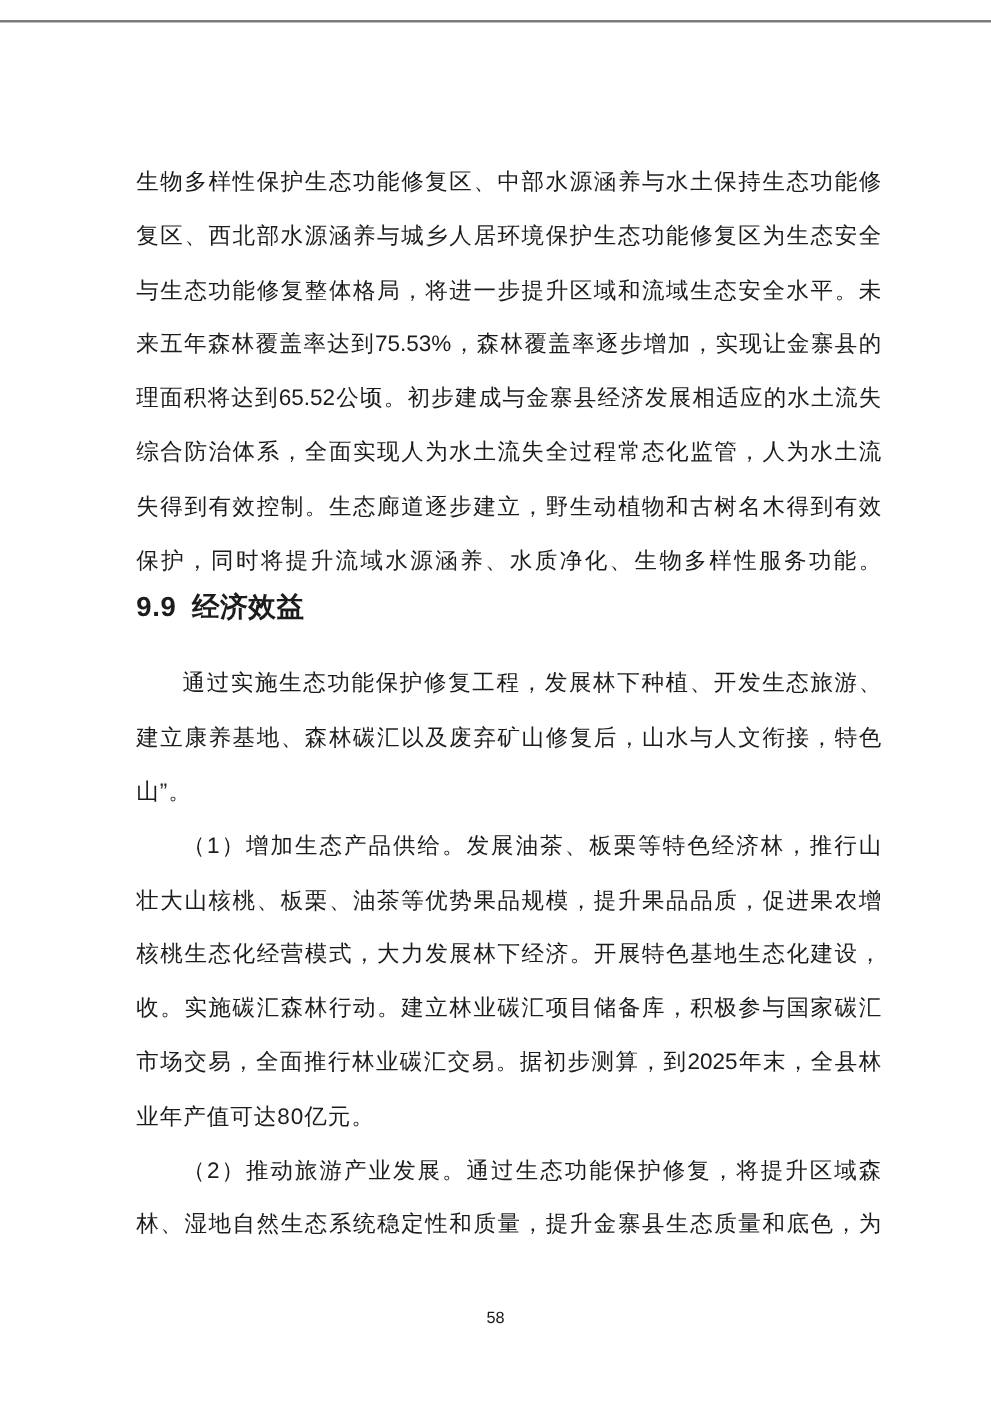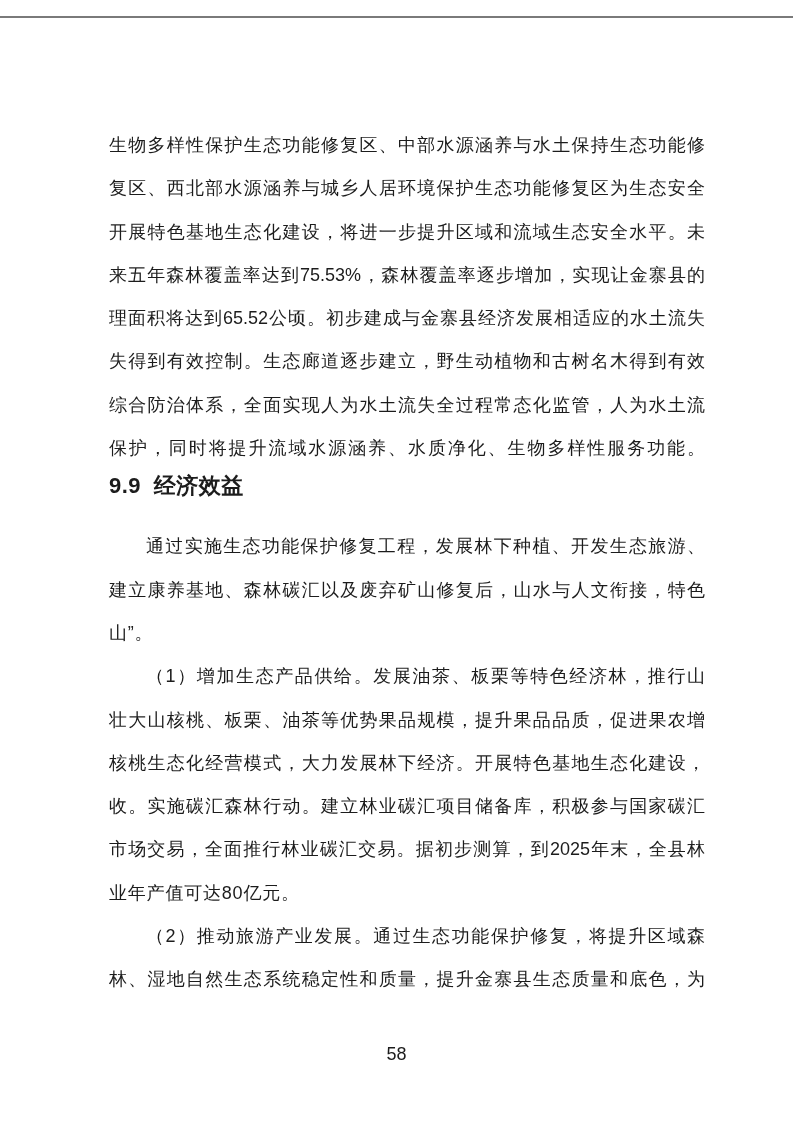--- a/index.html
+++ b/index.html
@@ -57,40 +57,40 @@
     text-align: left;
   }
   .page-number {
     position: absolute;
     left: 0;
     right: 0;
     top: 1028px;
     height: 20px;
     line-height: 20px;
     text-align: center;
-    font-size: 18px;
+    font-size: 13px;
   }
 </style>
 </head>
 <body>
 
 <div class="page" style="background: rgb(255, 255, 255); color: rgb(28, 28, 28);">
 
   <div class="top-edge" style="background: rgb(122, 122, 122);"></div>
 
   <div class="body-text">
 
     <div>
         <div class="tline">生物多样性保护生态功能修复区、中部水源涵养与水土保持生态功能修</div>
         <div class="tline">复区、西北部水源涵养与城乡人居环境保护生态功能修复区为生态安全</div>
-        <div class="tline">开展特色基地生态化建设，将进一步提升区域和流域生态安全水平。未</div>
+        <div class="tline">与生态功能修复整体格局，将进一步提升区域和流域生态安全水平。未</div>
         <div class="tline">来五年森林覆盖率达到75.53%，森林覆盖率逐步增加，实现让金寨县的</div>
         <div class="tline">理面积将达到65.52公顷。初步建成与金寨县经济发展相适应的水土流失</div>
+        <div class="tline">综合防治体系，全面实现人为水土流失全过程常态化监管，人为水土流</div>
         <div class="tline">失得到有效控制。生态廊道逐步建立，野生动植物和古树名木得到有效</div>
-        <div class="tline">综合防治体系，全面实现人为水土流失全过程常态化监管，人为水土流</div>
         <div class="tline">保护，同时将提升流域水源涵养、水质净化、生物多样性服务功能。</div>
       </div>
 
     <div class="section-heading">9.9 经济效益</div>
 
     <div>
         <div class="tline indent">通过实施生态功能保护修复工程，发展林下种植、开发生态旅游、</div>
         <div class="tline">建立康养基地、森林碳汇以及废弃矿山修复后，山水与人文衔接，特色</div>
         <div class="tline lastline">山”。</div>
       </div>

